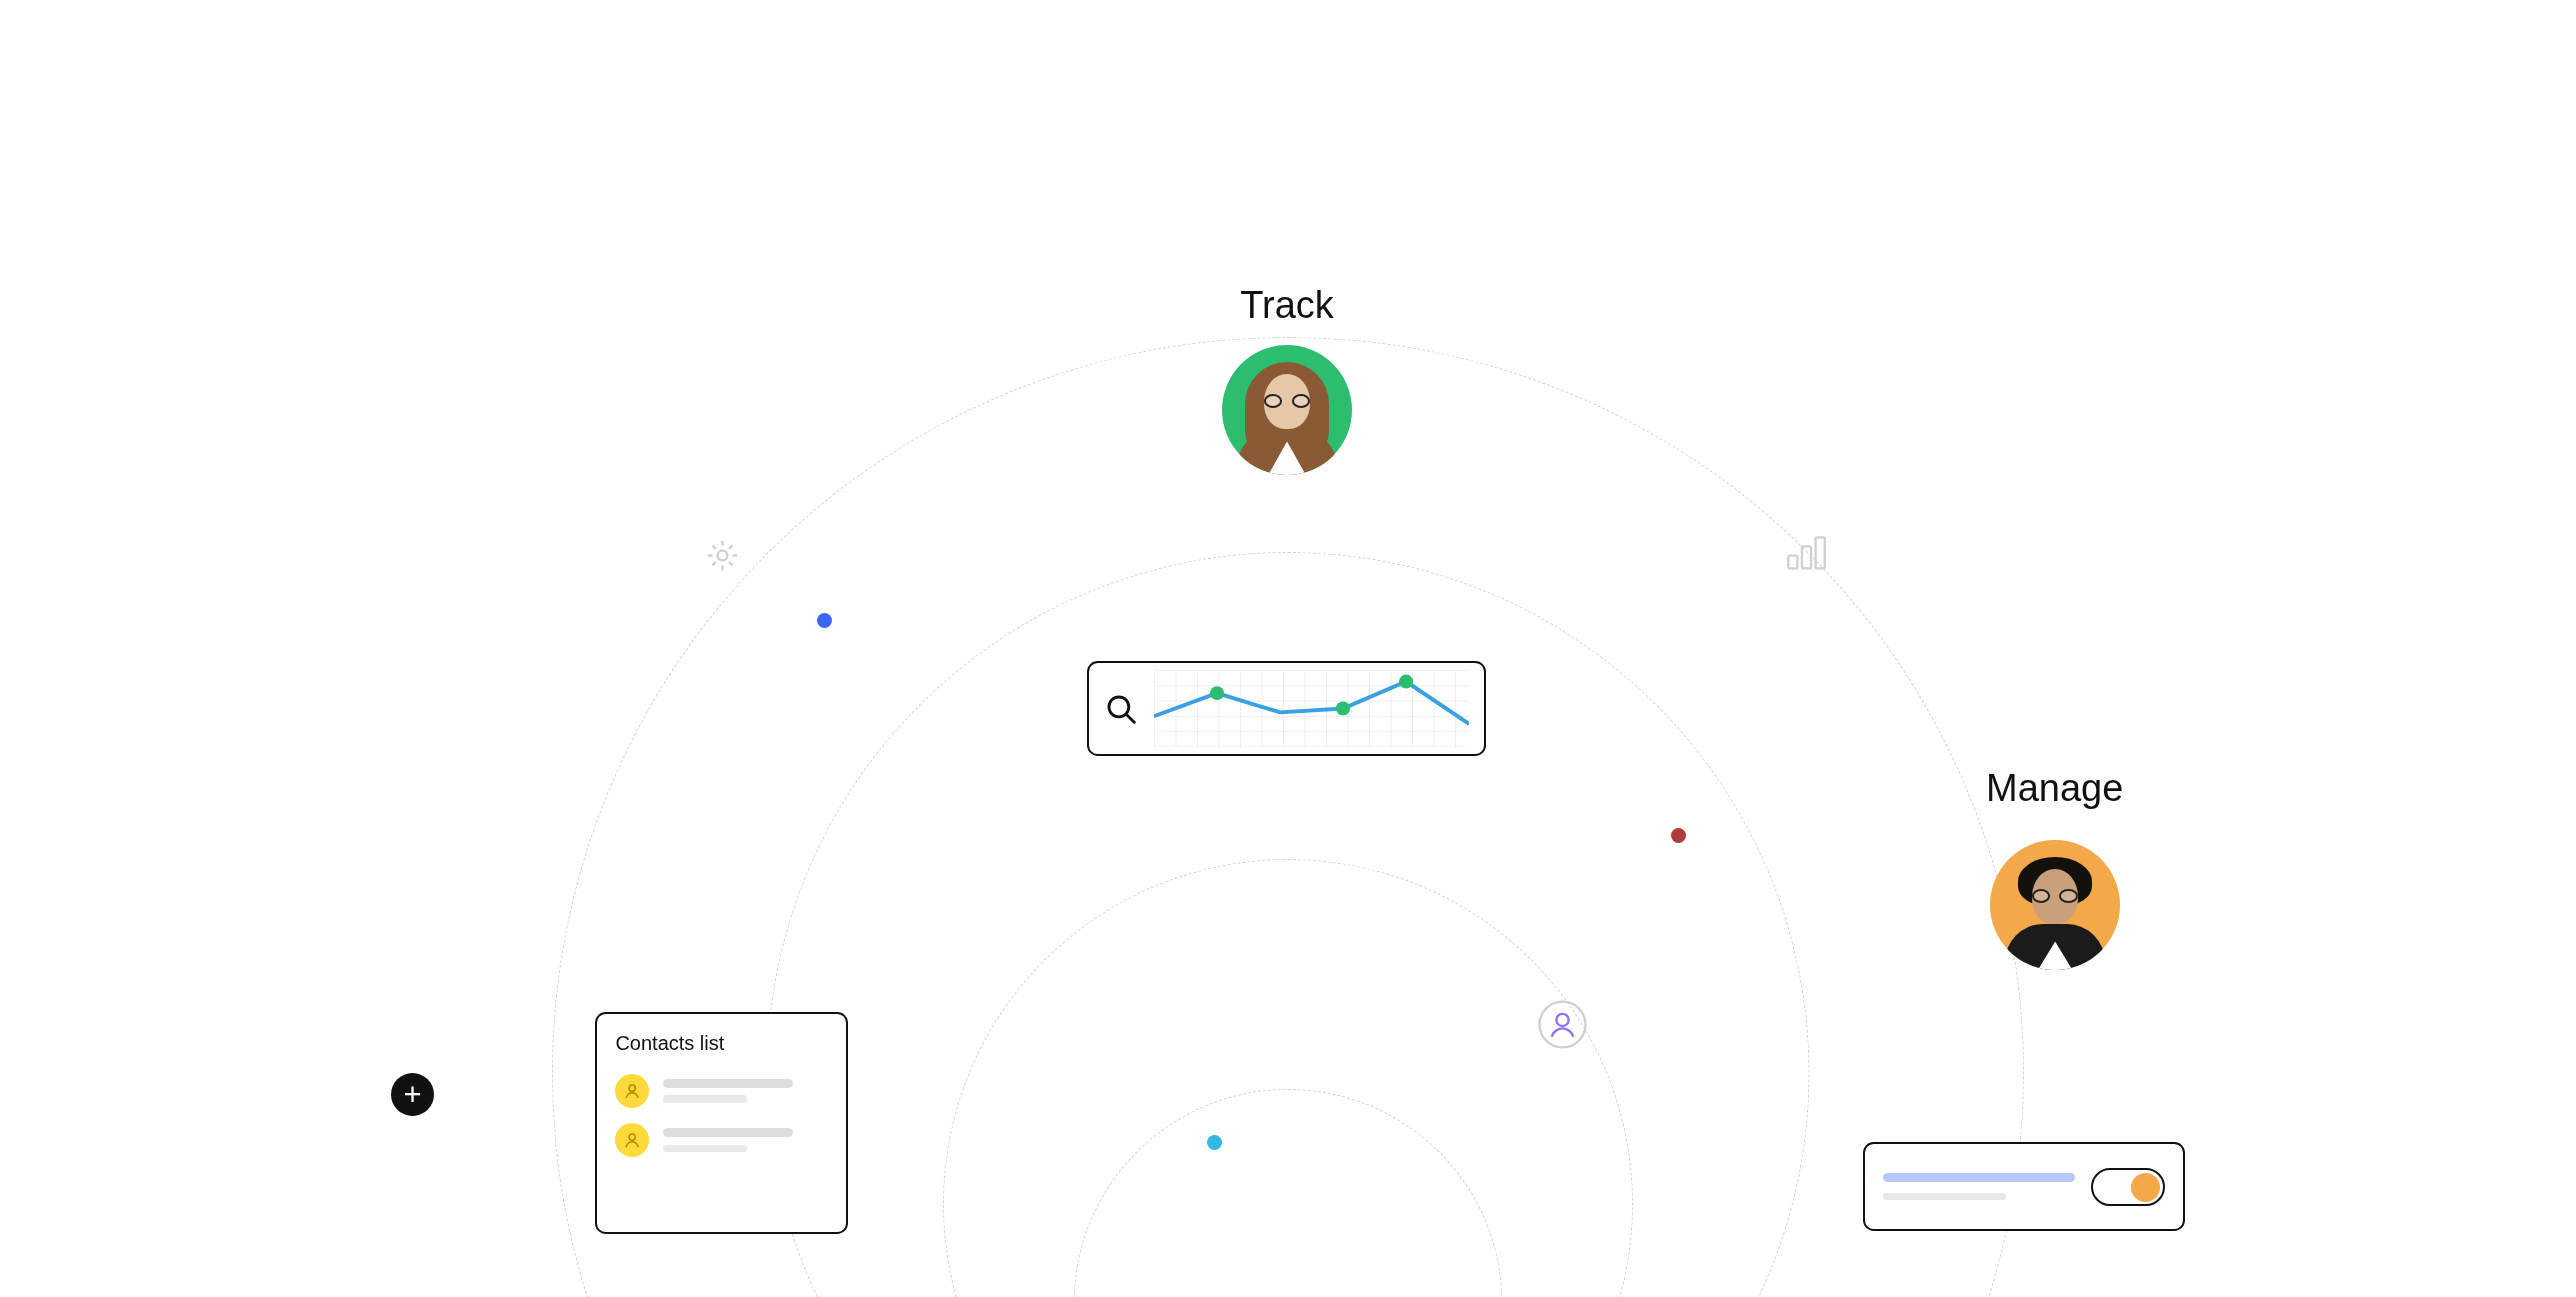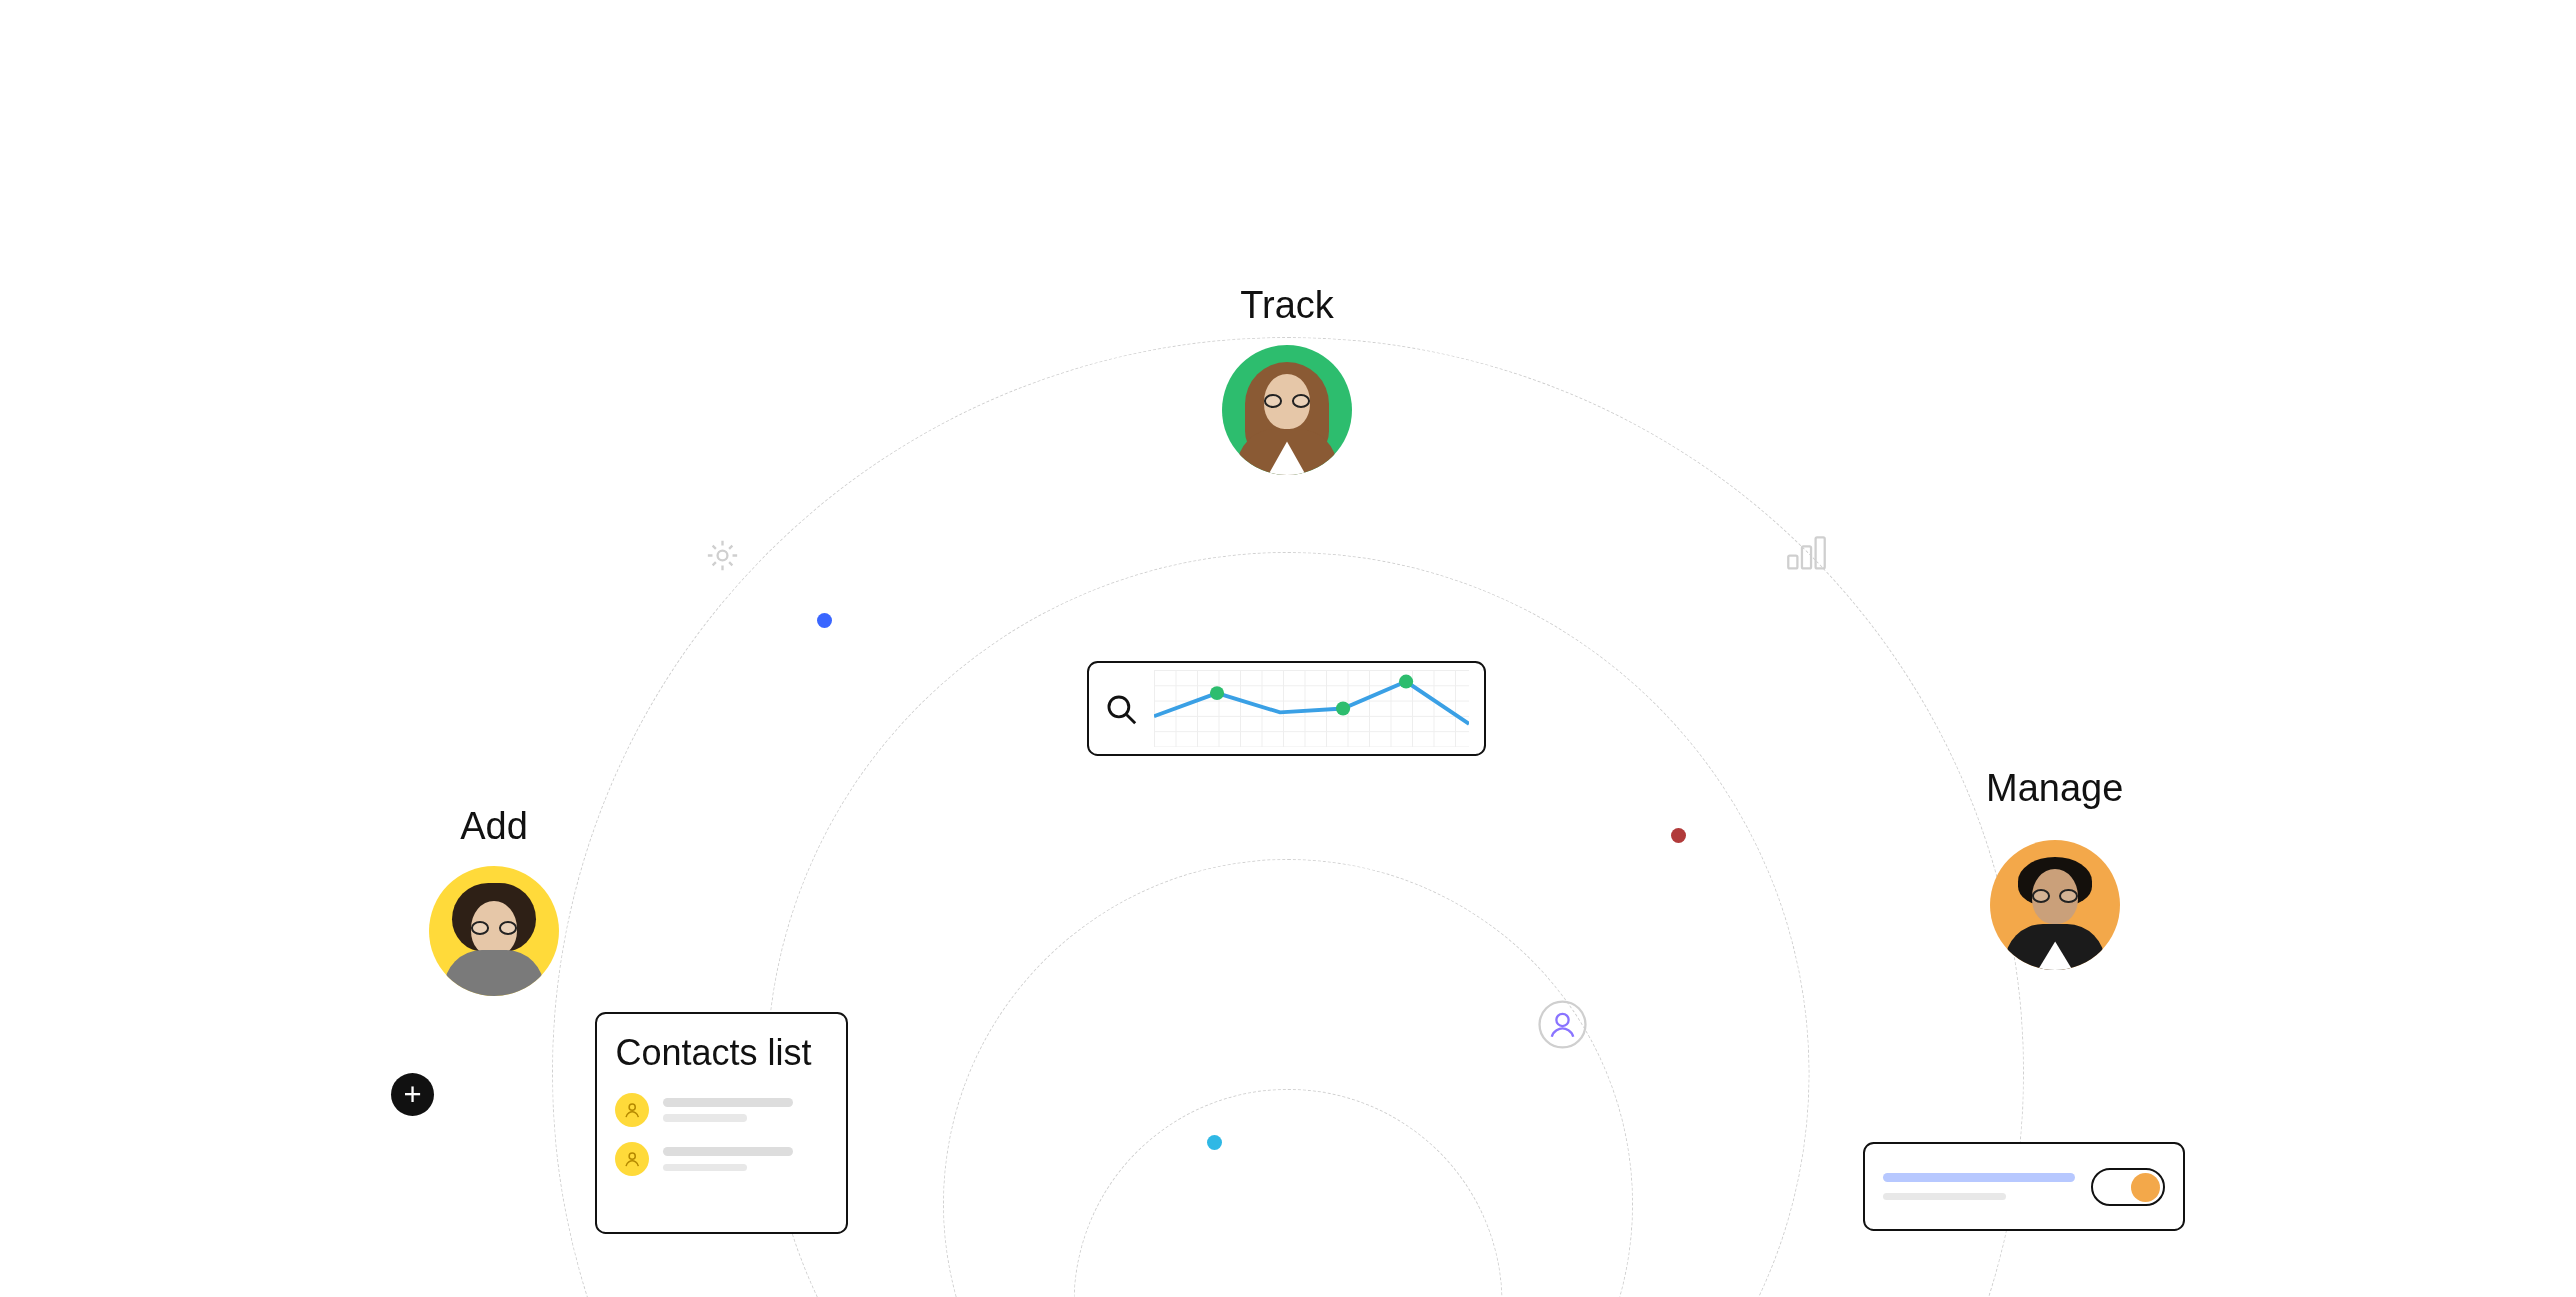--- a/index.html
+++ b/index.html
@@ -134,21 +134,21 @@
       border-radius: 10.7px;
     }
 
     
     .contacts-card {
       width: 253px;
       height: 222px;
       padding: 18.4px 18.4px 15.3px 18.4px;
     }
     .contacts-title {
-      font-size: 36px;
+      font-size: 20px;
       color: #111;
       margin-bottom: 18.4px;
     }
     .contact-row {
       display: flex;
       align-items: center;
       gap: 14px;
       margin-bottom: 15.3px;
     }
     .contact-avatar {
@@ -311,34 +311,20 @@
         <polyline id="spark-line" fill="none" stroke="#3aa0e5" stroke-width="5" points="0,60 80,30 160,55 240,50 320,15 400,70"></polyline>
         <g id="spark-dots">
             <circle cx="80" cy="30" r="9" fill="#2dbd6e"></circle>
             <circle cx="240" cy="50" r="9" fill="#2dbd6e"></circle>
             <circle cx="320" cy="15" r="9" fill="#2dbd6e"></circle>
           </g>
       </svg>
     </div>
   </div>
 
-  <div class="person person-add">
-    <div class="person-label">Add</div>
-    <div class="avatar avatar-yellow">
-      <div class="avatar-clip">
-        <div class="hair-top" style="background:#2e2016;width:84px;height:69px;border-radius:42px 42px 38px 38px;left:23px;"></div>
-        <div class="head" style="left:42px;top:35px;"></div>
-        <div class="glasses" style="left:42px;top:55px;">
-          <div class="lens"></div>
-            <div class="lens"></div>
-        </div>
-        <div class="body" style="background:#7a7a7a;left:15.3px;"></div>
-      </div>
-    </div>
-  </div>
 
   <div class="plus-badge pos-plus-badge">+</div>
 
   <div class="card contacts-card pos-contacts-card">
     <div class="contacts-title">Contacts list</div>
     <div class="contact-row">
       <div class="contact-avatar">
         <svg width="18.4" height="18.4" viewBox="0 0 24 24" fill="none" stroke="#b58900" stroke-width="2">
           <circle cx="12" cy="8" r="4"></circle>
             <path d="M4 21c1-5 6-7 8-7s7 2 8 7"></path>

